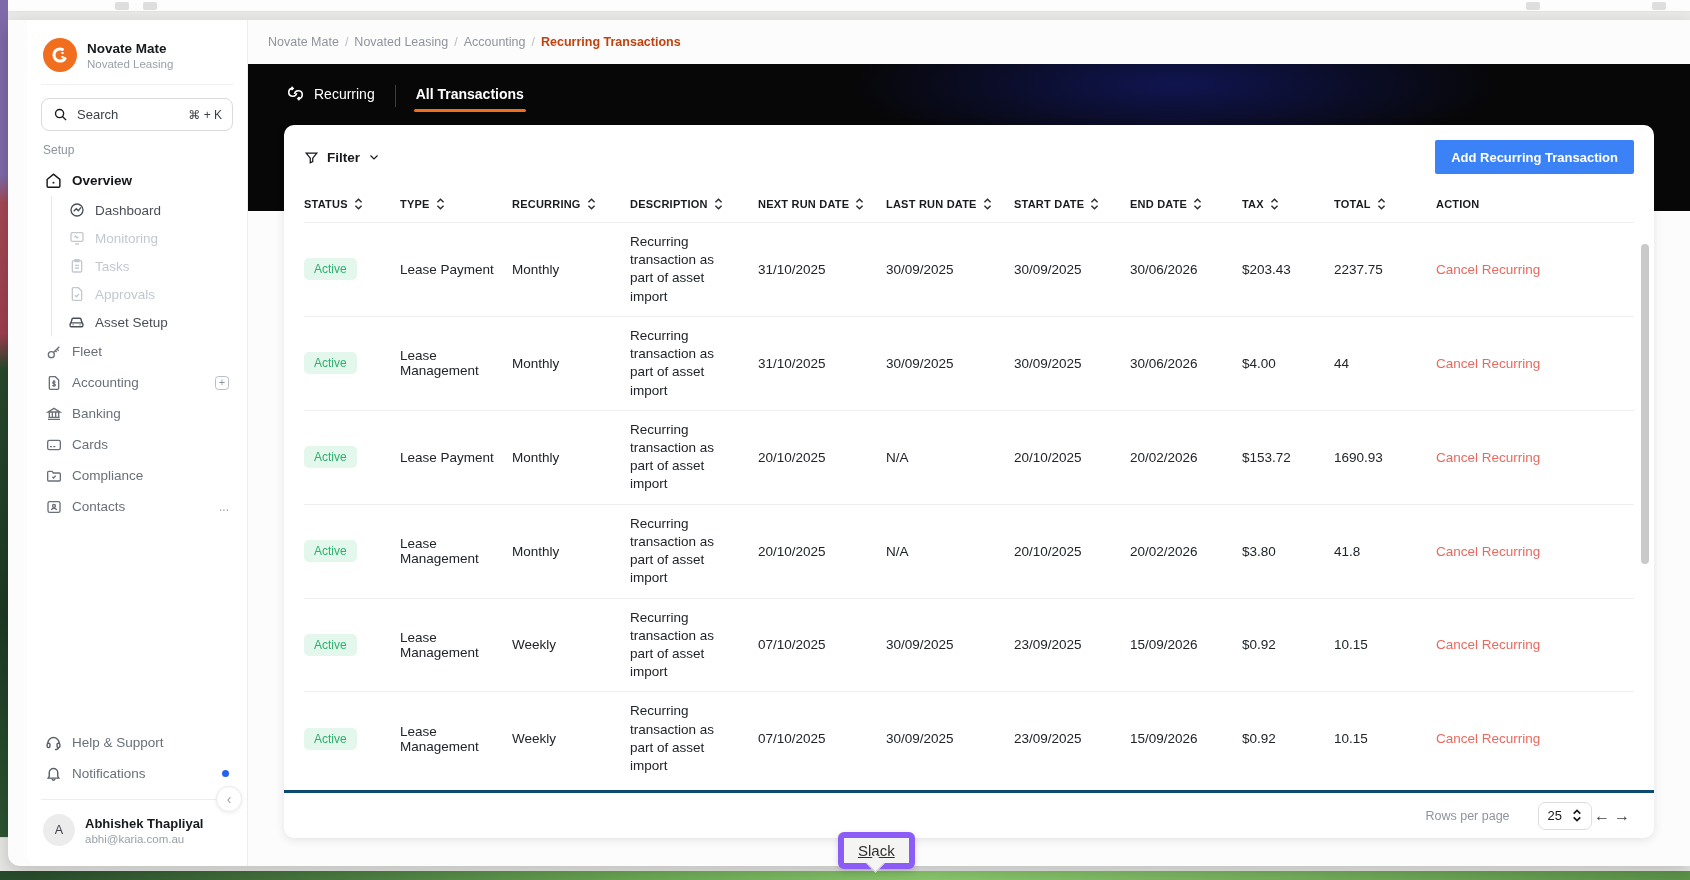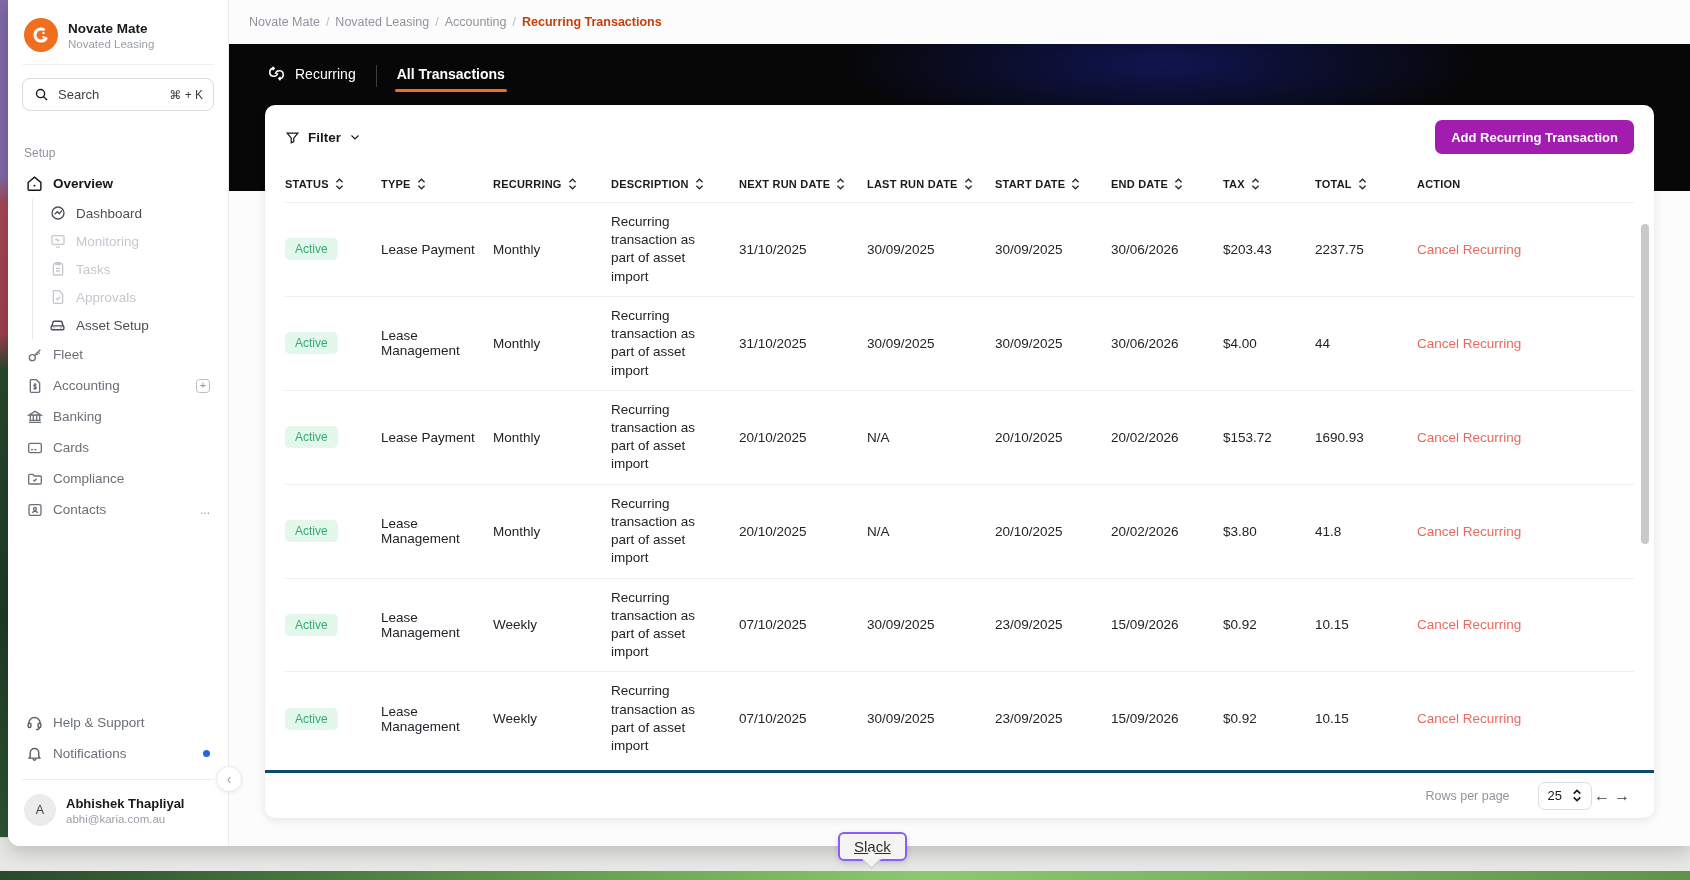--- a/index.html
+++ b/index.html
@@ -11,31 +11,31 @@
     background:linear-gradient(180deg,#7e6aa8 0%,#7e6aa8 20%,#a34a55 23%,#9c3f4e 38%,#27492c 42%,#1e3b24 70%,#2f5a33 100%); }
   .wall-bottom { position:absolute; left:0; bottom:0; width:1690px; height:9px;
     background:linear-gradient(90deg,#274a2b 0%,#6fae57 40%,#8cc96e 55%,#5d944a 100%); }
   .dock-bar { position:absolute; left:0; bottom:9px; width:1690px; height:34px; background:#e7e7e5; border-top:1px solid #d6d6d4; }
 
   
   .topstrip { position:absolute; left:8px; top:0; width:1682px; height:12px; background:#fdfdfd; border-bottom:1px solid #e3e3e3; }
   .topstrip .frag { position:absolute; top:2px; width:14px; height:8px; background:#c9c9c9; border-radius:2px; opacity:.6; }
 
   
-  .window { position:absolute; left:8px; top:0; width:1682px; height:846px; background:#fcfcfc;
-    border-radius:0 0 0 12px; overflow:visible; display:flex; box-shadow:0 6px 18px rgba(0,0,0,.18); }
+  .window { position:absolute; left:8px; top:20px; width:1682px; height:846px; background:#fcfcfc;
+    border-radius:0 0 0 12px; overflow:visible; display:flex; box-shadow:0 6px 18px rgba(0,0,0,.18);padding-left:19px; }
 
   
   .sidebar { position:relative; width:221px; min-width:221px; background:#ffffff; border-right:1px solid #ececec;
     border-radius:0 0 0 12px; display:flex; flex-direction:column; padding:14px 14px 16px 14px; }
   .brand { display:flex; align-items:center; gap:10px; padding:4px 2px 12px 2px; border-bottom:1px solid #f0f0f0; }
   .logo { width:34px; height:34px; border-radius:50%; background:#f06e1d; display:flex; align-items:center; justify-content:center; flex:0 0 34px; }
   .brand-name { font-size:13.5px; font-weight:bold; color:#17191c; }
   .brand-sub { font-size:11.5px; color:#9aa0a8; margin-top:2px; }
-  .searchbox { margin:13px 0 27px 0; height:33px; border:1px solid #d9dbdf; border-radius:8px; display:flex; align-items:center; padding:0 10px; gap:8px; background:#fff; }
+  .searchbox { margin:13px 0 4px 0; height:33px; border:1px solid #d9dbdf; border-radius:8px; display:flex; align-items:center; padding:0 10px; gap:8px; background:#fff; }
   .searchbox .s-label { font-size:13px; color:#3a3e45; flex:1; }
   .searchbox .s-kbd { font-size:12px; color:#3a3e45; }
   .nav-section { font-size:12px; color:#8d939c; margin:8px 2px 8px 2px; }
   .nav-item { display:flex; align-items:center; gap:10px; padding:7px 4px; font-size:13.5px; color:#6a7078; border-radius:6px; cursor:pointer; }
   .nav-item.active { color:#14161a; font-weight:bold; }
   .nav-item.disabled { color:#c3c8cf; }
   .nav-item.darker { color:#4a4f57; }
   .nav-item .trail { margin-left:auto; color:#9aa0a8; font-size:12px; display:flex; align-items:center; }
   .subgroup { margin-left:10px; border-left:1px solid #e7e8ea; padding-left:14px; }
   .subgroup .nav-item { padding:5.5px 2px;text-align:right; }
@@ -69,22 +69,22 @@
   .tab-divider { width:1px; height:22px; background:#3c3c40; }
 
   
   .card { position:absolute; left:36px; right:36px; top:105px; bottom:28px; background:#ffffff; border-radius:10px;
     box-shadow:0 2px 10px rgba(0,0,0,.10); z-index:3; display:flex; flex-direction:column; }
   .toolbar { display:flex; align-items:center; padding:15px 20px 12px 20px; gap:22px; }
   .search-input { width:255px; height:33px; border:1px solid #dcdee2; border-radius:7px; display:flex; align-items:center; gap:8px; padding:0 10px; }
   .search-input input { border:none; outline:none; flex:1; font-size:13px; color:#2a2d33; font-family:"Liberation Sans",sans-serif; background:transparent; }
   .search-input input::placeholder { color:#a6abb3; }
   .filter-btn { display:flex; align-items:center; gap:8px; font-size:13.5px; font-weight:bold; color:#17191c; cursor:pointer; }
-  .add-btn { margin-left:auto; background:#a21caf; color:#fff; font-size:13px; font-weight:bold; height:34px; padding:0 16px;
-    border:none; border-radius:7px; display:flex; align-items:center; cursor:pointer; font-family:"Liberation Sans",sans-serif; }
+  .add-btn { margin-left:auto; background:#3b82f6; color:#fff; font-size:13px; font-weight:bold; height:34px; padding:0 16px;
+    border:none; border-radius:2px; display:flex; align-items:center; cursor:pointer; font-family:"Liberation Sans",sans-serif; }
 
   .tablewrap { flex:1; position:relative; overflow:hidden; padding:0 20px; }
   .tgrid { display:grid; grid-template-columns:96px 112px 118px 128px 128px 128px 116px 112px 92px 102px 1fr; align-items:center; }
   .thead { height:36px; }
   .th { display:flex; align-items:center; gap:6px; font-size:11px; font-weight:bold; color:#191b1f; letter-spacing:.02em; }
   .sorticon { display:flex; flex-direction:column; align-items:center; line-height:5px; color:#2a2d33; cursor:pointer; }
   .trow { border-top:1px solid #efefef; min-height:88px; font-size:13.5px; color:#212429; }
   .trow .cell { padding:10px 10px 10px 0; }
   .badge { display:inline-block; background:#e4f7ec; color:#2fae6e; font-size:12px; padding:4px 10px; border-radius:5px; }
   .desc { max-width:112px; line-height:1.35; }
@@ -93,21 +93,21 @@
 
   .card-footer { height:48px; display:flex; align-items:center; justify-content:flex-end; gap:0; padding:0 22px; border-top:3px solid #0c4a6e; }
   .rpp-label { font-size:12.5px; color:#8f949c; }
   .rpp-select { height:28px; border:1px solid #dcdee2; border-radius:7px; display:flex; align-items:center; gap:10px; padding:0 9px; font-size:13px; color:#17191c; cursor:pointer;margin-left:28px; }
   .pg-arrow { color:#3a3e45; font-size:16px; cursor:pointer; padding:0 2px; }
 
   
   .band-right { position:absolute; right:0; top:44px; width:36px; height:147px; background:#070708; z-index:4; }
 
   
-  .slack-tip { position:absolute; left:838px; top:832px; background:#f4f4f2; border:2px solid #8b5cf6; border-radius:6px;
+  .slack-tip { position:absolute; left:838px; top:832px; background:#f4f4f2; border:6px solid #8b5cf6; border-radius:6px;
     padding:4px 14px; font-size:15px; color:#2e2e2e; box-shadow:0 2px 6px rgba(0,0,0,.15); z-index:40;text-decoration:underline; }
   .slack-tip::after { content:""; position:absolute; left:50%; bottom:-7px; margin-left:-7px; width:12px; height:12px;
     background:#f4f4f2; border-right:1px solid #c9c9c7; border-bottom:1px solid #c9c9c7; transform:rotate(45deg); }
   svg { display:block; }
 </style>
 </head>
 <body>
 
 <div class="screen">
   <div class="wall-left"></div>

